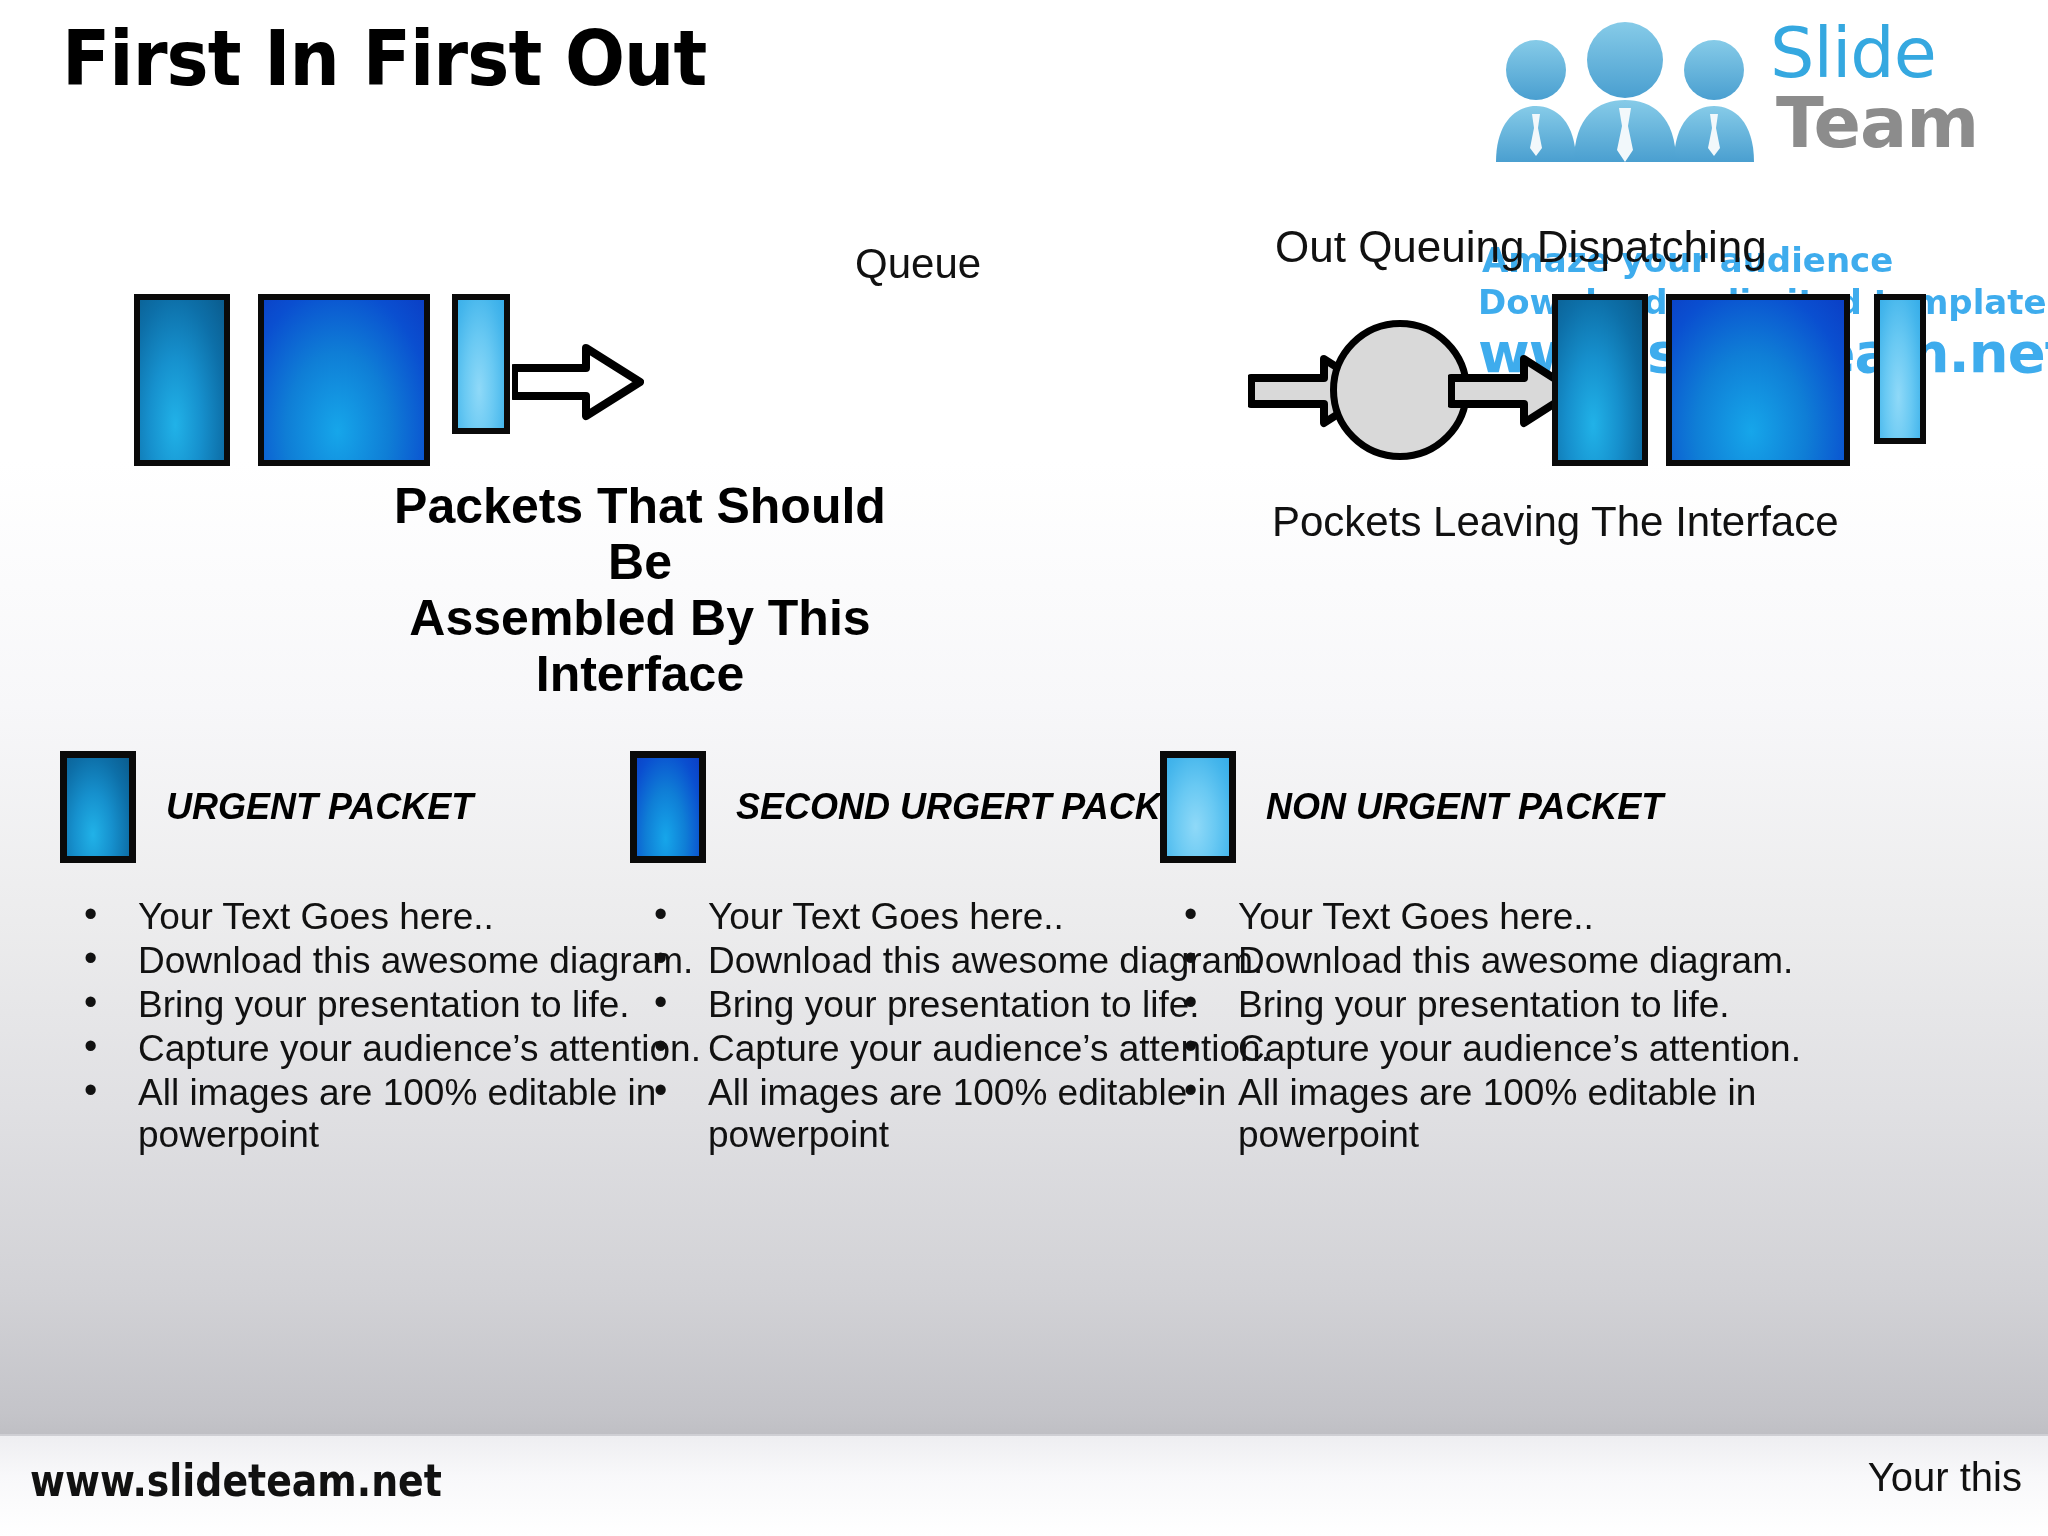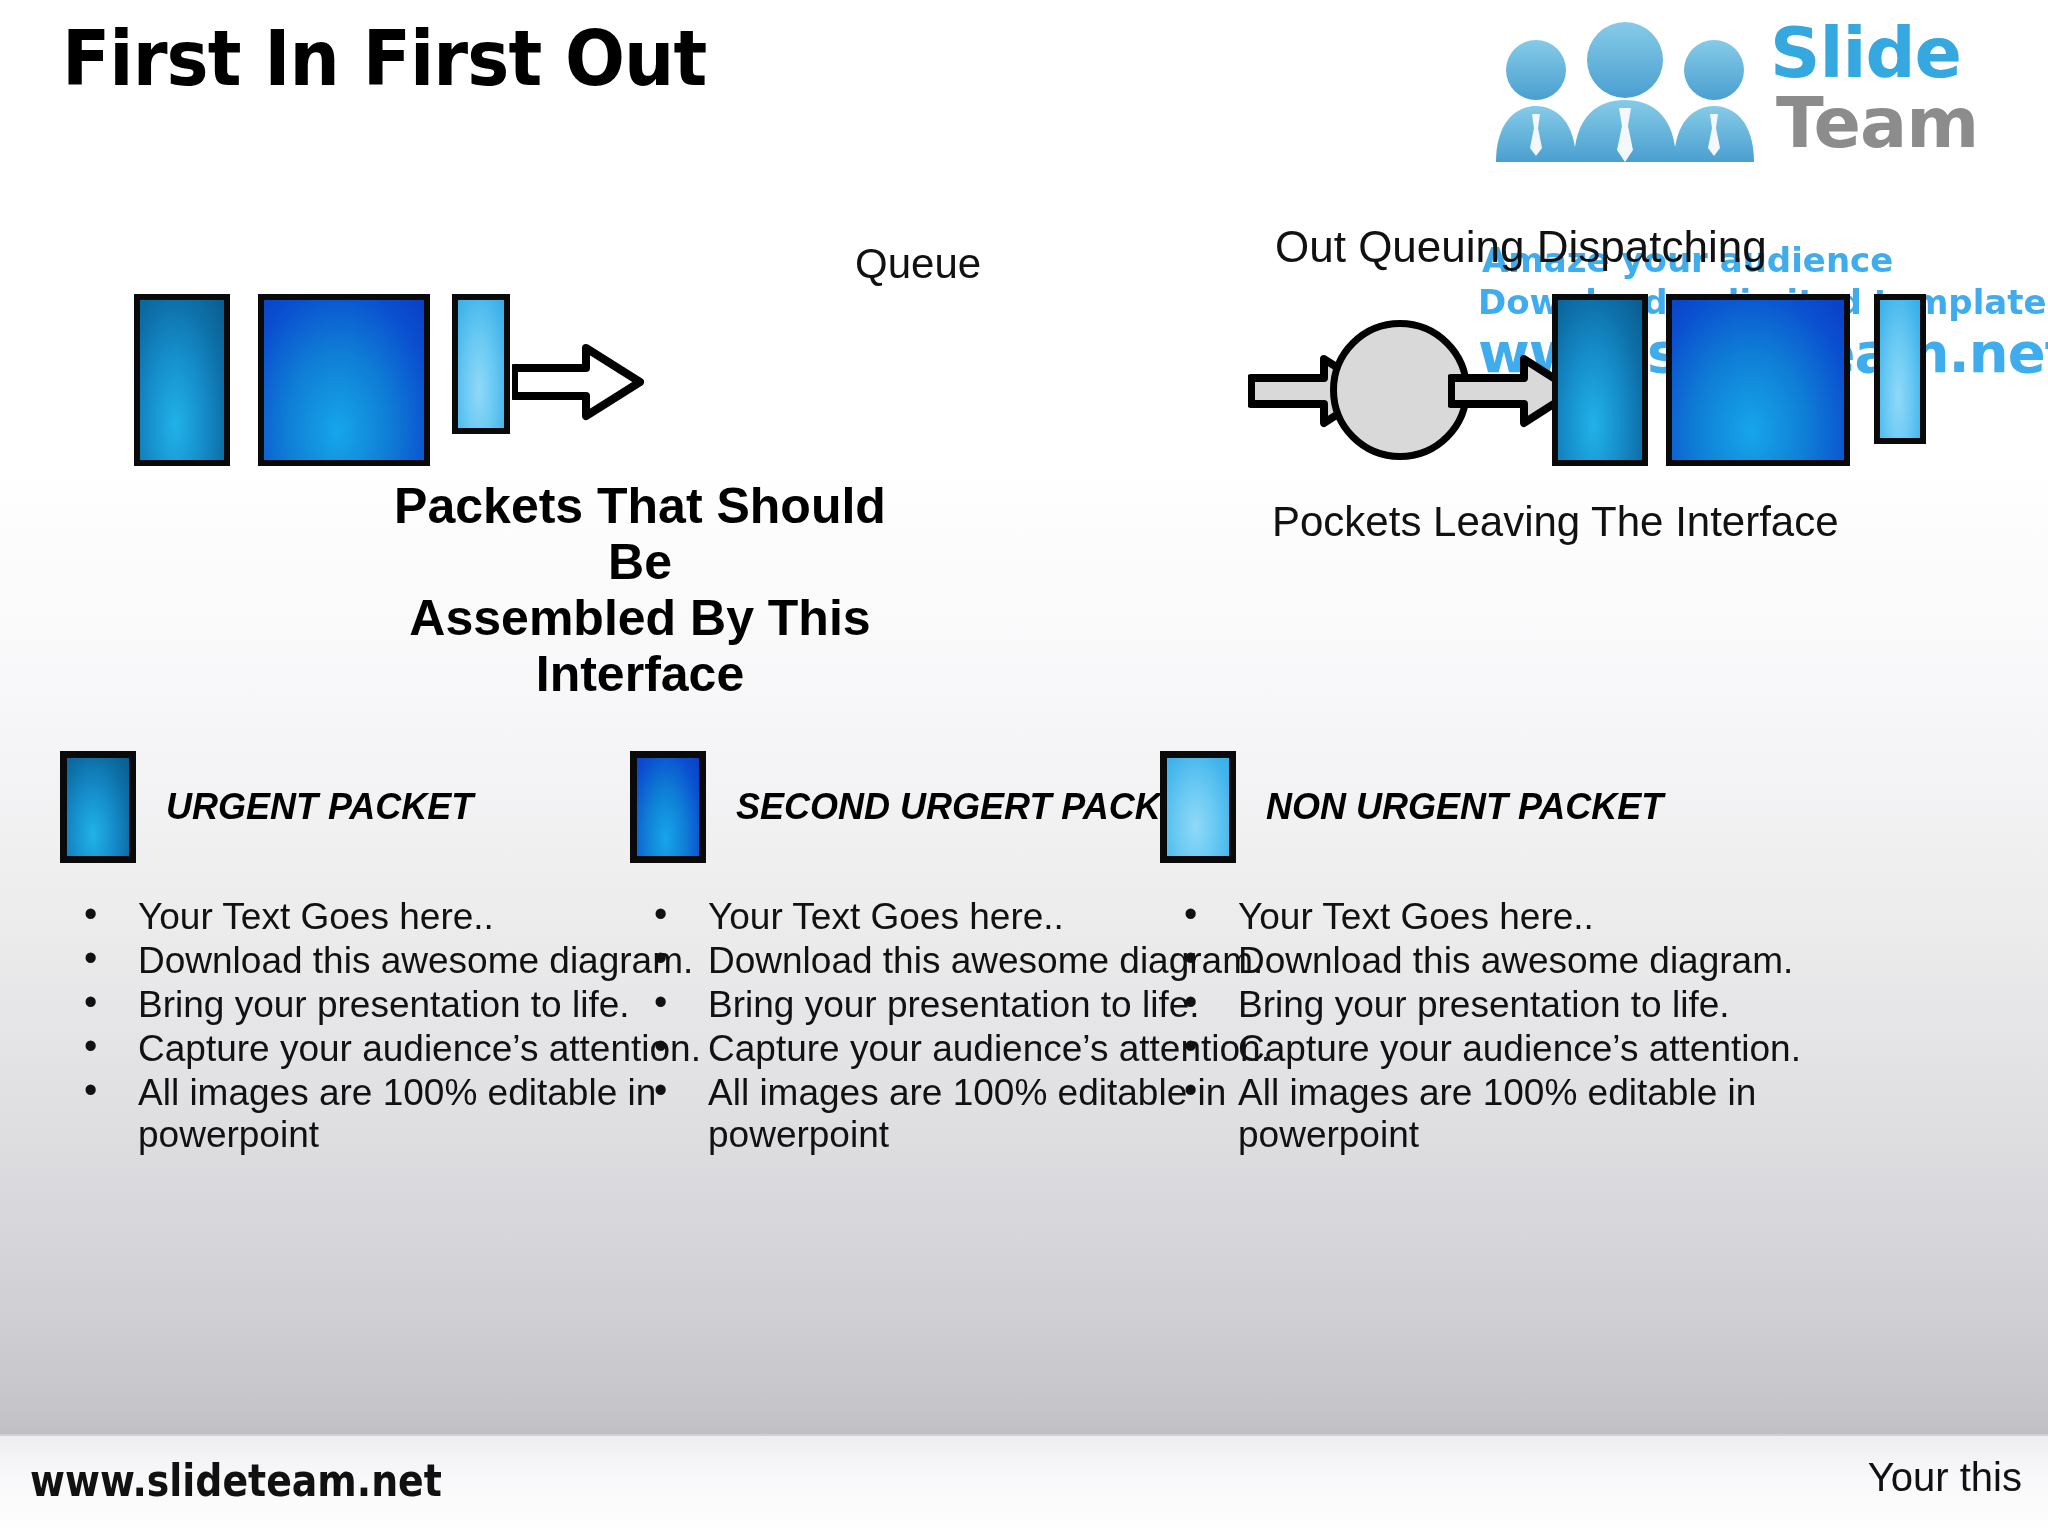--- a/index.html
+++ b/index.html
@@ -37,21 +37,21 @@
     transform:scaleX(0.93);
     transform-origin:left top;
     white-space:nowrap;
   }
 
   
   #logo { position:absolute; left:1480px; top:8px; width:560px; height:170px; }
   #logo-people { position:absolute; left:10px; top:14px; width:270px; height:140px; }
   #logo-slide {
     position:absolute; left:290px; top:4px;
-    font-size:70px; font-weight:bold; color:#35a8e0;
+    font-size:70px; font-weight:normal; color:#35a8e0;
     font-family:"DejaVu Sans", sans-serif; letter-spacing:-1px;
   }
   #logo-team {
     position:absolute; left:296px; top:74px;
     font-size:70px; font-weight:bold; color:#8c8c8c;
     font-family:"DejaVu Sans", sans-serif; letter-spacing:-1px;
   }
   #logo-tagline {
     position:absolute; left:8px; top:150px;
     font-size:25px; color:#9a9a9a;

